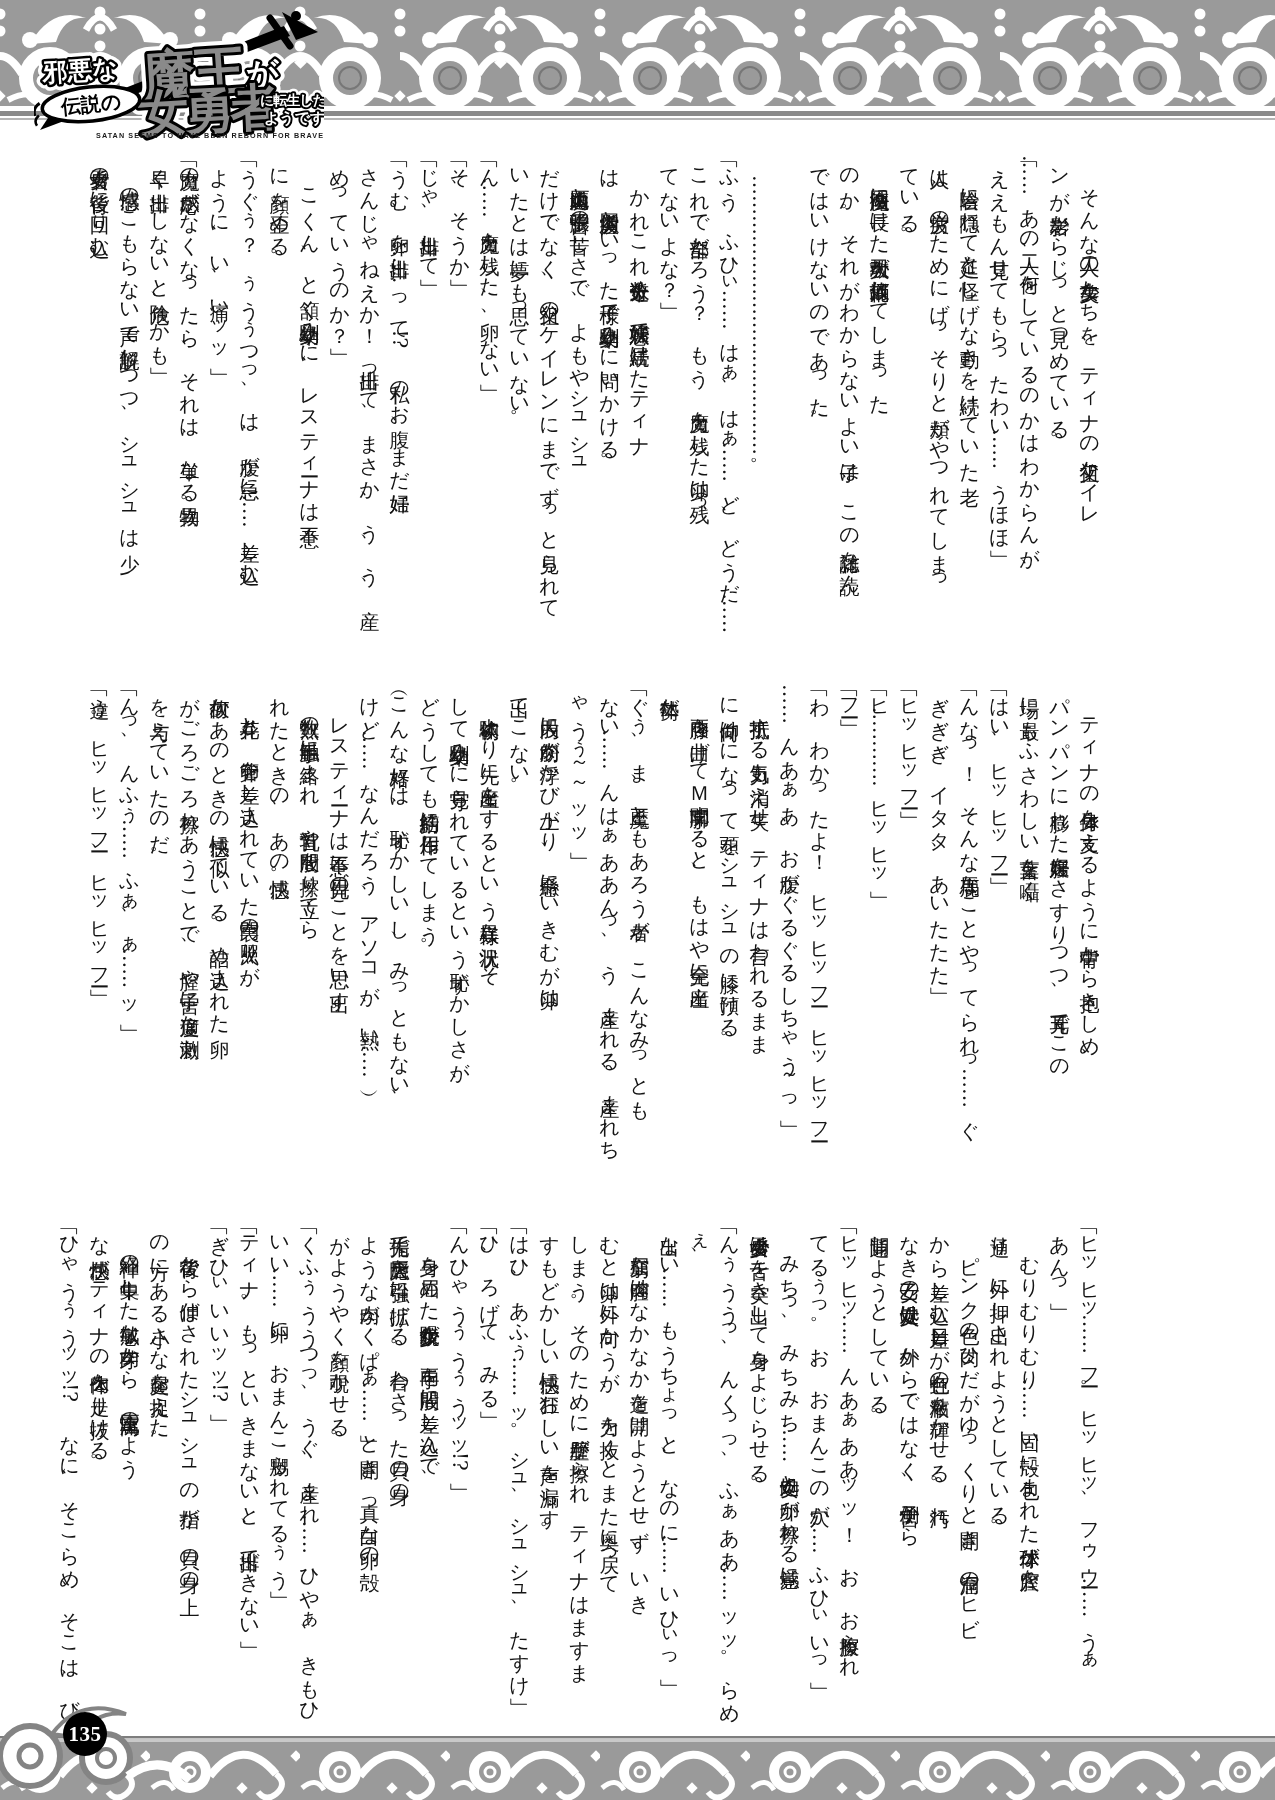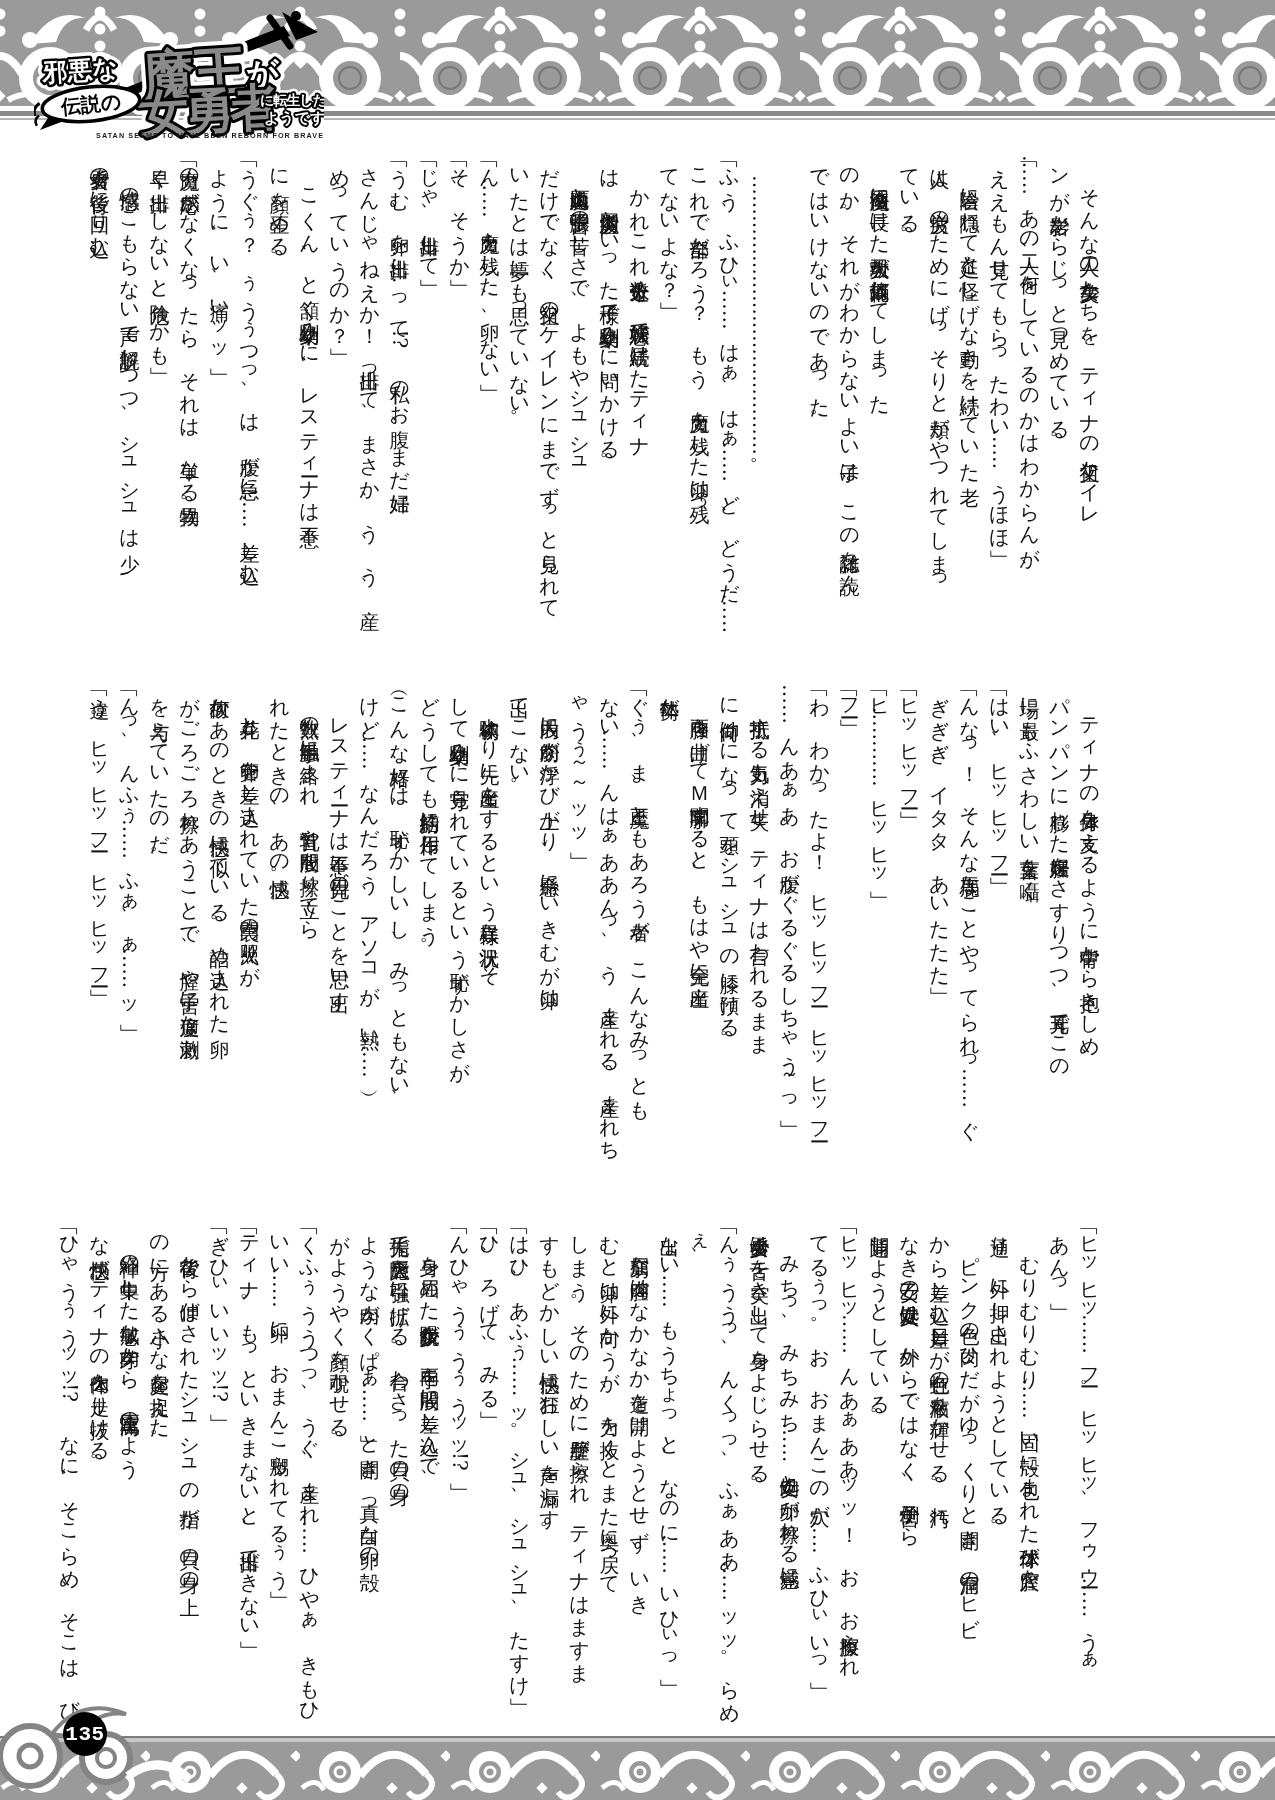--- a/index.html
+++ b/index.html
@@ -25,21 +25,21 @@
     color:#141414;
     font-weight:400;
   }
   #block1{top:155px;}
   #block2{top:684px;}
   #block3{top:1222px;}
   
   #page-number{
     position:absolute;left:63px;top:1712px;width:44px;height:44px;border-radius:50%;
     background:#000;color:#fff;display:flex;align-items:center;justify-content:center;
-    font-family:Liberation Mono, monospace;font-weight:bold;font-size:21px;
+    font-family:Liberation Serif, serif;font-weight:bold;font-size:21px;
     z-index:5;letter-spacing:0.5px;
   }
 </style>
 </head>
 <body>
 
 <div id="page">
 
   <svg id="top-border" class="border-svg" width="1275" height="124" viewBox="0 0 1275 124">
     <defs>

